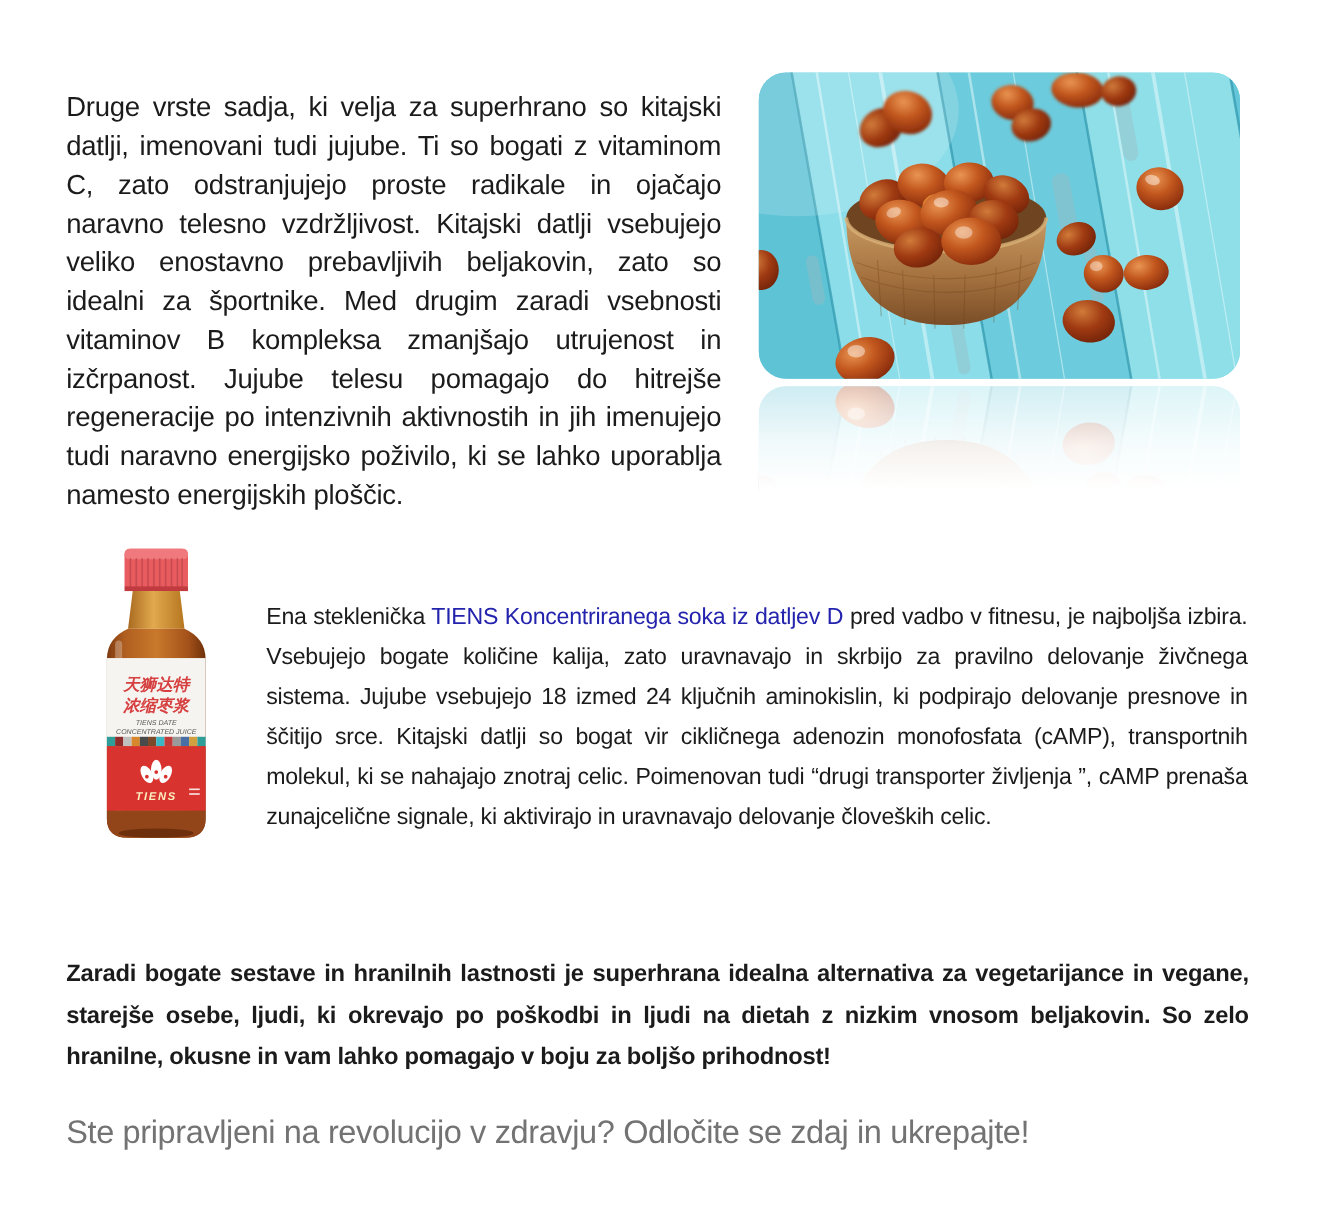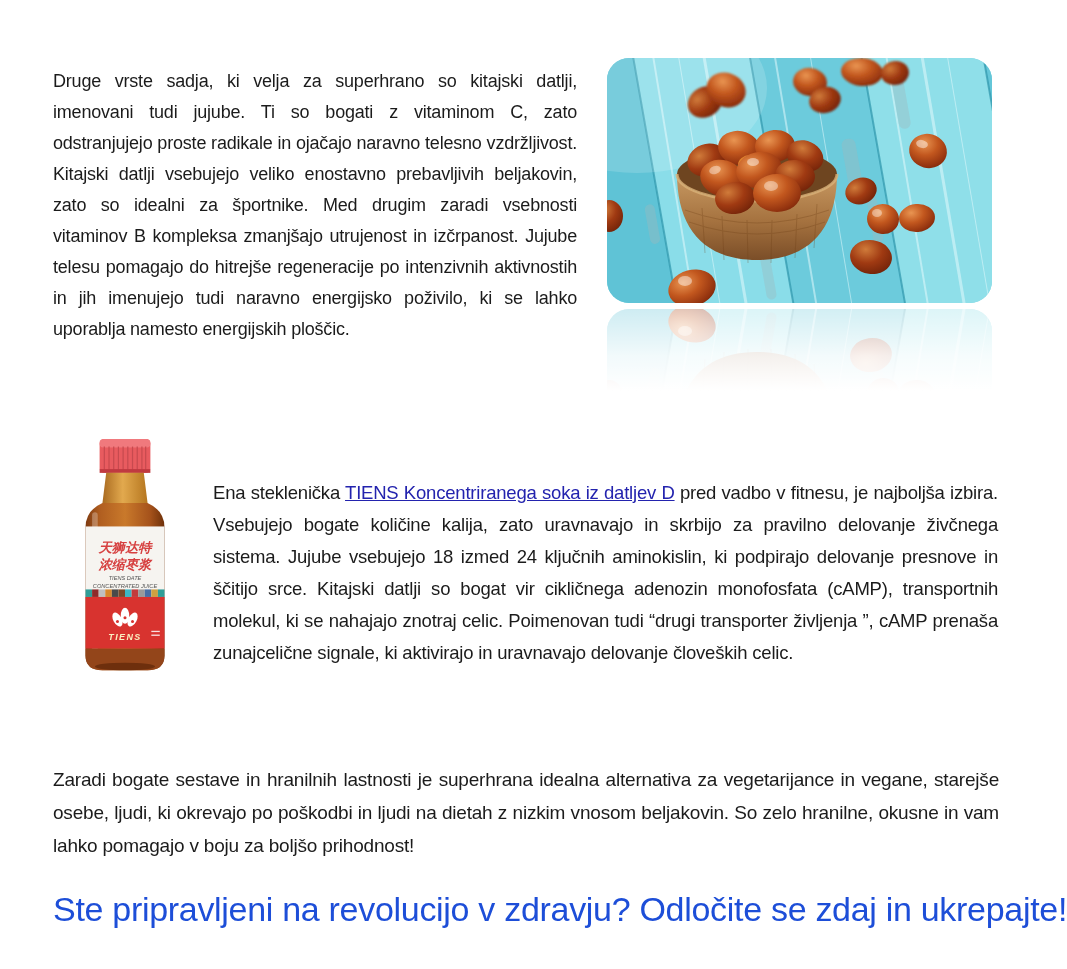--- a/index.html
+++ b/index.html
@@ -1,28 +1,28 @@
 <!DOCTYPE html>
 <html><head>
 <meta charset="utf-8">
 <style>
   html,body{margin:0;padding:0;}
   body{
     width:1067px;height:969px;position:relative;background:#ffffff;
     font-family:"Liberation Sans",sans-serif;color:#1b1b1b;overflow:hidden;
   }
   .para{position:absolute;text-align:justify;color:#1b1b1b;}
-  #para1{left:53px;top:48px;width:524px;font-size:18px;line-height:31px;letter-spacing:-0.2px;}
+  #para1{left:53px;top:48px;width:524px;font-size:22px;line-height:31px;letter-spacing:-0.2px;}
   #para2{left:213px;top:458px;width:785px;font-size:18.5px;line-height:32px;letter-spacing:-0.2px;}
-  #para3{left:53px;top:744px;width:946px;font-size:19px;line-height:33px;letter-spacing:-0.2px;}
+  #para3{left:53px;top:744px;width:946px;font-size:19px;line-height:33px;letter-spacing:-0.2px;font-weight:bold;}
   #heading{
     position:absolute;left:53px;top:890px;width:1000px;
-    font-size:34px;letter-spacing:-0.3px;color:#1d4ed8;white-space:nowrap;font-weight:400;
-  }
-  a.doc-link{color:#2323AE;text-decoration:underline;cursor:pointer;margin-top:44px;}
+    font-size:26px;letter-spacing:-0.3px;color:#737373;white-space:nowrap;font-weight:400;
+  }
+  a.doc-link{color:#2323AE;cursor:pointer;margin-top:44px;}
   
   .photo-wrap{position:absolute;left:607px;top:58px;width:385px;height:245px;}
   .photo-wrap svg{display:block;}
   .reflection{
     position:absolute;left:607px;top:309px;width:385px;height:84px;
     overflow:hidden;opacity:.55;
   }
   .reflection svg{display:block;transform:scaleY(-1);}
   .reflection-fade{
     position:absolute;left:607px;top:309px;width:385px;height:85px;

